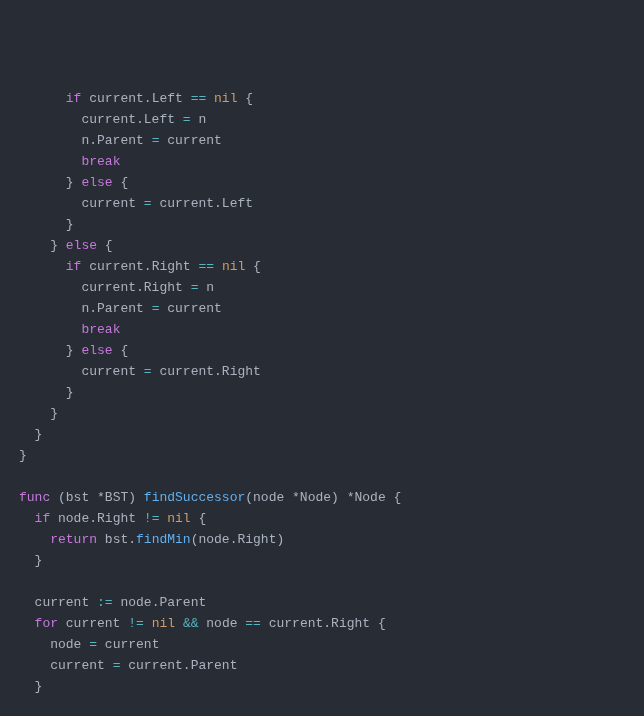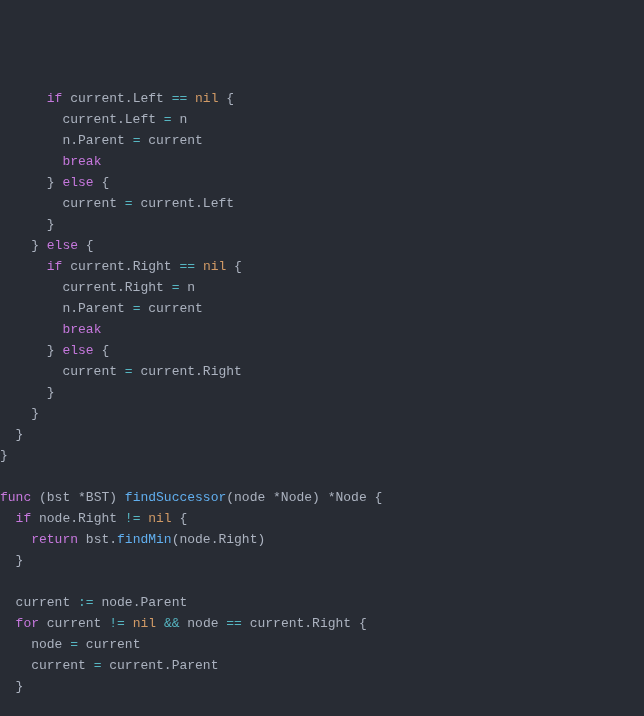--- a/index.html
+++ b/index.html
@@ -7,20 +7,21 @@
     background: #282c34;
     font-family: "Consolas", "Monaco", "Courier New", monospace;
     font-size: 13px;
     line-height: 21px;
     padding: 4px 0;
     width: 644px;
     overflow: hidden;
     white-space: pre;
   }
   .code-line {
+    padding-left: 19px;
     color: #abb2bf;
   }
   .kw { color: #c678dd; }
   .id { color: #abb2bf; }
   .fn { color: #61afef; }
   .nil { color: #d19a66; }
   .eq { color: #56b6c2; }
 </style>
 </head>
 <body>

